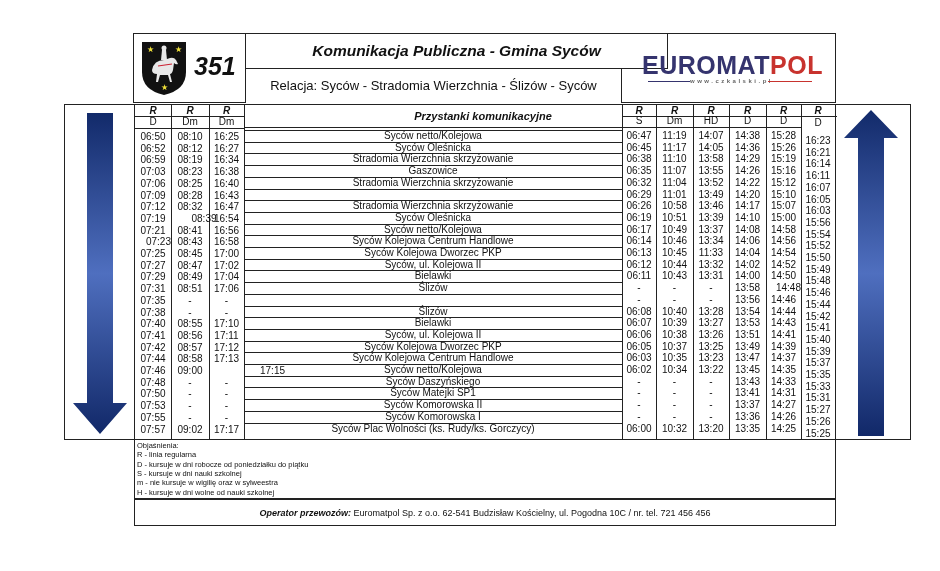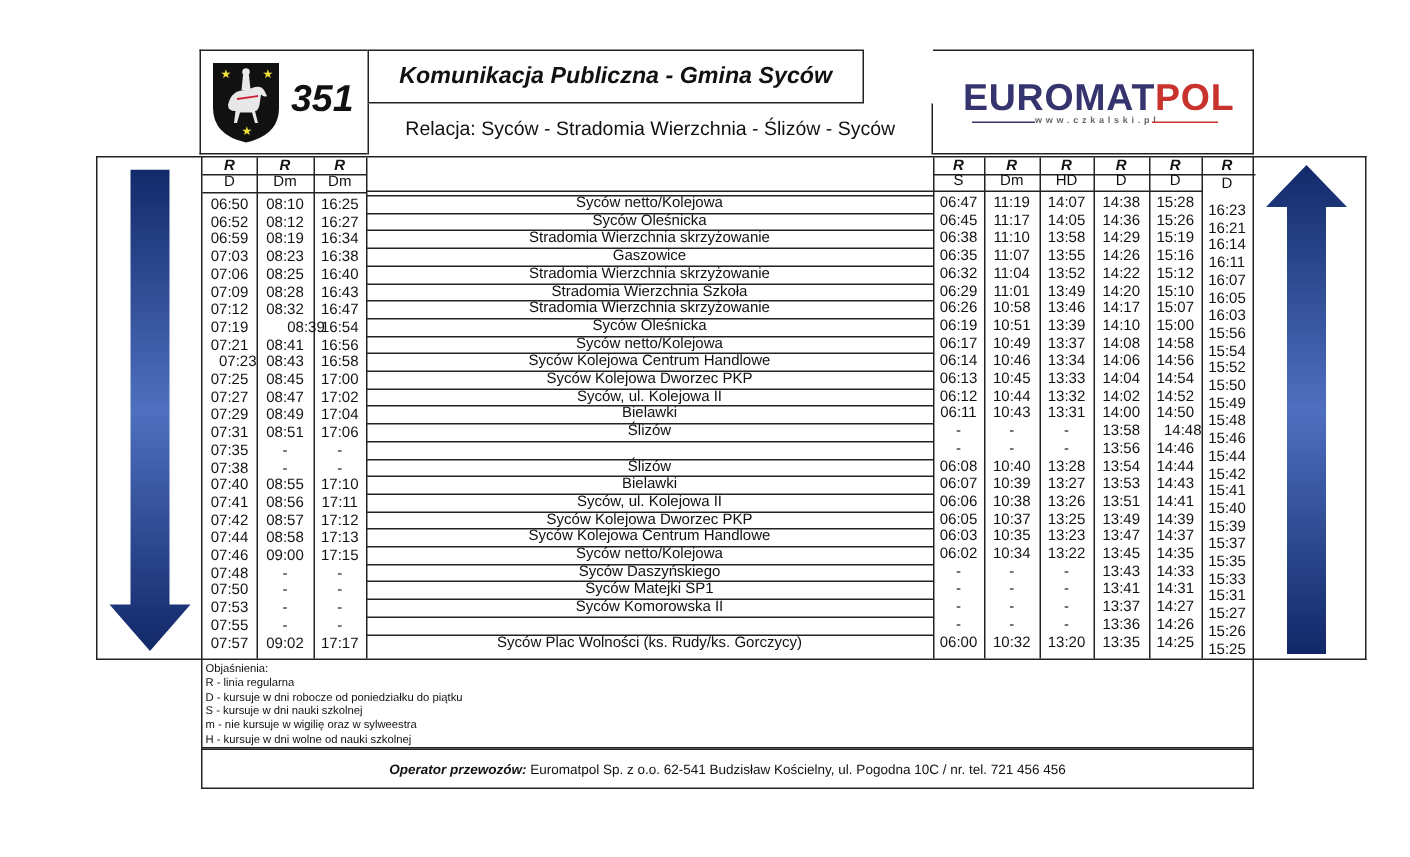--- a/index.html
+++ b/index.html
@@ -4,21 +4,21 @@
 <style>
   html, body { margin: 0; padding: 0; background: #ffffff; }
   body { width: 940px; height: 571px; position: relative; overflow: hidden;
          font-family: "Liberation Sans", sans-serif; color: #111; }
   .abs { position: absolute; box-sizing: border-box; }
 
   
   #header-left { left: 133px; top: 33px; width: 112px; height: 70px; border: 1px solid #222; border-right: none; }
   #crest { left: 140px; top: 40px; width: 48px; height: 56px; }
   #line-number { left: 194px; top: 52px; font-size: 25px; font-weight: bold; font-style: italic; }
-  #header-mid-top { left: 245px; top: 33px; width: 331px; height: 36px; border: 1px solid #222; border-bottom: 1px solid #222;
+  #header-mid-top { left: 245px; top: 33px; width: 423px; height: 36px; border: 1px solid #222; border-bottom: 1px solid #222;
                     font-size: 15.5px; font-weight: bold; font-style: italic; text-align: center; line-height: 34px; }
   #header-mid-bot { left: 245px; top: 69px; width: 377px; height: 34px; border-left: 1px solid #222; border-right: 1px solid #222;
                     font-size: 13px; text-align: center; line-height: 34px; }
   #header-right { left: 622px; top: 33px; width: 214px; height: 70px; border: 1px solid #222; border-left: none; }
   #logo-text { left: 642px; top: 52px; font-size: 25px; font-weight: bold; letter-spacing: 0.5px; line-height: 26px; }
   #logo-text .eu { color: #35346e; }
   #logo-text .pol { color: #c8332e; }
   #logo-url { left: 690px; top: 78px; font-size: 6px; letter-spacing: 2.5px; color: #666; font-weight: bold; }
   .logo-line { height: 1px; top: 81px; }
   #logo-line-l { left: 648px; width: 42px; background: #35346e; }
@@ -129,21 +129,20 @@
       <div class="stop" style="left: 109px; width: 378px; top: 25px;">Syców netto/Kolejowa</div>
       <div class="stop-rule" style="left: 109px; width: 378px; top: 36.7px;"></div>
       <div class="stop" style="left: 109px; width: 378px; top: 36.7px;">Syców Oleśnicka</div>
       <div class="stop-rule" style="left: 109px; width: 378px; top: 48.4px;"></div>
       <div class="stop" style="left: 109px; width: 378px; top: 48.4px;">Stradomia Wierzchnia skrzyżowanie</div>
       <div class="stop-rule" style="left: 109px; width: 378px; top: 60.1px;"></div>
       <div class="stop" style="left: 109px; width: 378px; top: 60.1px;">Gaszowice</div>
       <div class="stop-rule" style="left: 109px; width: 378px; top: 71.8px;"></div>
       <div class="stop" style="left: 109px; width: 378px; top: 71.8px;">Stradomia Wierzchnia skrzyżowanie</div>
       <div class="stop-rule" style="left: 109px; width: 378px; top: 83.5px;"></div>
-      <div class="stop" style="left: 109px; width: 378px; top: 83.5px;">Stradomia Wierzchnia Szkoła</div>
       <div class="stop-rule" style="left: 109px; width: 378px; top: 95.2px;"></div>
       <div class="stop" style="left: 109px; width: 378px; top: 95.2px;">Stradomia Wierzchnia skrzyżowanie</div>
       <div class="stop-rule" style="left: 109px; width: 378px; top: 106.9px;"></div>
       <div class="stop" style="left: 109px; width: 378px; top: 106.9px;">Syców Oleśnicka</div>
       <div class="stop-rule" style="left: 109px; width: 378px; top: 118.6px;"></div>
       <div class="stop" style="left: 109px; width: 378px; top: 118.6px;">Syców netto/Kolejowa</div>
       <div class="stop-rule" style="left: 109px; width: 378px; top: 130.3px;"></div>
       <div class="stop" style="left: 109px; width: 378px; top: 130.3px;">Syców Kolejowa Centrum Handlowe</div>
       <div class="stop-rule" style="left: 109px; width: 378px; top: 142px;"></div>
       <div class="stop" style="left: 109px; width: 378px; top: 142px;">Syców Kolejowa Dworzec PKP</div>
@@ -166,20 +165,21 @@
       <div class="stop" style="left: 109px; width: 378px; top: 247.3px;">Syców Kolejowa Centrum Handlowe</div>
       <div class="stop-rule" style="left: 109px; width: 378px; top: 259px;"></div>
       <div class="stop" style="left: 109px; width: 378px; top: 259px;">Syców netto/Kolejowa</div>
       <div class="stop-rule" style="left: 109px; width: 378px; top: 270.7px;"></div>
       <div class="stop" style="left: 109px; width: 378px; top: 270.7px;">Syców Daszyńskiego</div>
       <div class="stop-rule" style="left: 109px; width: 378px; top: 282.4px;"></div>
       <div class="stop" style="left: 109px; width: 378px; top: 282.4px;">Syców Matejki SP1</div>
       <div class="stop-rule" style="left: 109px; width: 378px; top: 294.1px;"></div>
       <div class="stop" style="left: 109px; width: 378px; top: 294.1px;">Syców Komorowska II</div>
       <div class="stop-rule" style="left: 109px; width: 378px; top: 305.8px;"></div>
+      <div class="stop" style="left: 109px; width: 378px; top: 305.8px;">Syców Komorowska I</div>
       <div class="stop-rule" style="left: 109px; width: 378px; top: 317.5px;"></div>
       <div class="stop" style="left: 109px; width: 378px; top: 317.5px;">Syców Plac Wolności (ks. Rudy/ks. Gorczycy)</div>
       <div class="cell" style="left: 0px; width: 36px; top: 26px;">06:50</div>
       <div class="cell" style="left: 36px; width: 38px; top: 26px;">08:10</div>
       <div class="cell" style="left: 74px; width: 35px; top: 26px;">16:25</div>
       <div class="cell" style="left: 0px; width: 36px; top: 37.7px;">06:52</div>
       <div class="cell" style="left: 36px; width: 38px; top: 37.7px;">08:12</div>
       <div class="cell" style="left: 74px; width: 35px; top: 37.7px;">16:27</div>
       <div class="cell" style="left: 0px; width: 36px; top: 49.4px;">06:59</div>
       <div class="cell" style="left: 36px; width: 38px; top: 49.4px;">08:19</div>
@@ -230,21 +230,21 @@
       <div class="cell" style="left: 36px; width: 38px; top: 224.9px;">08:56</div>
       <div class="cell" style="left: 74px; width: 35px; top: 224.9px;">17:11</div>
       <div class="cell" style="left: 0px; width: 36px; top: 236.6px;">07:42</div>
       <div class="cell" style="left: 36px; width: 38px; top: 236.6px;">08:57</div>
       <div class="cell" style="left: 74px; width: 35px; top: 236.6px;">17:12</div>
       <div class="cell" style="left: 0px; width: 36px; top: 248.3px;">07:44</div>
       <div class="cell" style="left: 36px; width: 38px; top: 248.3px;">08:58</div>
       <div class="cell" style="left: 74px; width: 35px; top: 248.3px;">17:13</div>
       <div class="cell" style="left: 0px; width: 36px; top: 260px;">07:46</div>
       <div class="cell" style="left: 36px; width: 38px; top: 260px;">09:00</div>
-      <div class="cell" style="left: 74px; width: 35px; top: 260px;">17:15</div>
+      <div class="cell" style="left: 74px; width: 35px; top: 260px; padding-left: 46px;">17:15</div>
       <div class="cell" style="left: 0px; width: 36px; top: 271.7px;">07:48</div>
       <div class="cell" style="left: 36px; width: 38px; top: 271.7px;">-</div>
       <div class="cell" style="left: 74px; width: 35px; top: 271.7px;">-</div>
       <div class="cell" style="left: 0px; width: 36px; top: 283.4px;">07:50</div>
       <div class="cell" style="left: 36px; width: 38px; top: 283.4px;">-</div>
       <div class="cell" style="left: 74px; width: 35px; top: 283.4px;">-</div>
       <div class="cell" style="left: 0px; width: 36px; top: 295.1px;">07:53</div>
       <div class="cell" style="left: 36px; width: 38px; top: 295.1px;">-</div>
       <div class="cell" style="left: 74px; width: 35px; top: 295.1px;">-</div>
       <div class="cell" style="left: 0px; width: 36px; top: 306.8px;">07:55</div>
@@ -308,21 +308,21 @@
       <div class="cell" style="left: 631px; width: 35px; top: 118.6px;">14:58</div>
       <div class="cell" style="left: 666px; width: 34px; top: 123.6px;">15:54</div>
       <div class="cell" style="left: 487px; width: 34px; top: 130.3px;">06:14</div>
       <div class="cell" style="left: 521px; width: 37px; top: 130.3px;">10:46</div>
       <div class="cell" style="left: 558px; width: 36px; top: 130.3px;">13:34</div>
       <div class="cell" style="left: 594px; width: 37px; top: 130.3px;">14:06</div>
       <div class="cell" style="left: 631px; width: 35px; top: 130.3px;">14:56</div>
       <div class="cell" style="left: 666px; width: 34px; top: 135.3px;">15:52</div>
       <div class="cell" style="left: 487px; width: 34px; top: 142px;">06:13</div>
       <div class="cell" style="left: 521px; width: 37px; top: 142px;">10:45</div>
-      <div class="cell" style="left: 558px; width: 36px; top: 142px;">13:33</div>
+      <div class="cell" style="left: 558px; width: 36px; top: 142px;">11:33</div>
       <div class="cell" style="left: 594px; width: 37px; top: 142px;">14:04</div>
       <div class="cell" style="left: 631px; width: 35px; top: 142px;">14:54</div>
       <div class="cell" style="left: 666px; width: 34px; top: 147px;">15:50</div>
       <div class="cell" style="left: 487px; width: 34px; top: 153.7px;">06:12</div>
       <div class="cell" style="left: 521px; width: 37px; top: 153.7px;">10:44</div>
       <div class="cell" style="left: 558px; width: 36px; top: 153.7px;">13:32</div>
       <div class="cell" style="left: 594px; width: 37px; top: 153.7px;">14:02</div>
       <div class="cell" style="left: 631px; width: 35px; top: 153.7px;">14:52</div>
       <div class="cell" style="left: 666px; width: 34px; top: 158.7px;">15:49</div>
       <div class="cell" style="left: 487px; width: 34px; top: 165.4px;">06:11</div>
@@ -403,20 +403,21 @@
       <div class="cell" style="left: 594px; width: 37px; top: 305.8px;">13:36</div>
       <div class="cell" style="left: 631px; width: 35px; top: 305.8px;">14:26</div>
       <div class="cell" style="left: 666px; width: 34px; top: 310.8px;">15:26</div>
       <div class="cell" style="left: 487px; width: 34px; top: 317.5px;">06:00</div>
       <div class="cell" style="left: 521px; width: 37px; top: 317.5px;">10:32</div>
       <div class="cell" style="left: 558px; width: 36px; top: 317.5px;">13:20</div>
       <div class="cell" style="left: 594px; width: 37px; top: 317.5px;">13:35</div>
       <div class="cell" style="left: 631px; width: 35px; top: 317.5px;">14:25</div>
       <div class="cell" style="left: 666px; width: 34px; top: 322.5px;">15:25</div>
     </div>
+  <div class="abs" style="left:209px;top:0;width:278px;height:22px;font-size:11px;font-weight:bold;font-style:italic;text-align:center;line-height:22px;">Przystanki komunikacyjne</div>
 </div>
 
 <div class="abs" id="legend">
     <div class="legend-line" style="top: 1px;">Objaśnienia:</div>
     <div class="legend-line" style="top: 10.3px;">R - linia regularna</div>
     <div class="legend-line" style="top: 19.6px;">D - kursuje w dni robocze od poniedziałku do piątku</div>
     <div class="legend-line" style="top: 28.9px;">S - kursuje w dni nauki szkolnej</div>
     <div class="legend-line" style="top: 38.2px;">m - nie kursuje w wigilię oraz w sylweestra</div>
     <div class="legend-line" style="top: 47.5px;">H - kursuje w dni wolne od nauki szkolnej</div>
   </div>

